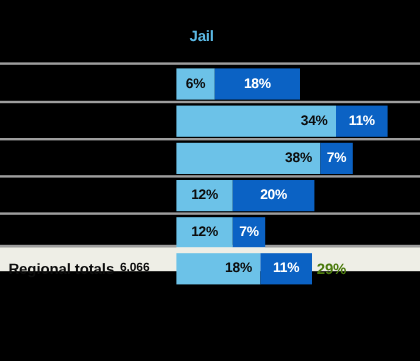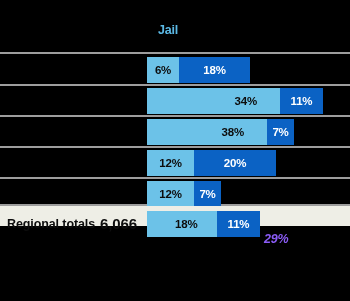--- a/index.html
+++ b/index.html
@@ -97,21 +97,21 @@
     width: 100%;
     text-align: center;
     line-height: 13px;
   }
   .seg-light .seg-label { color: #0d0d0d; }
   .seg-dark  .seg-label { color: #ffffff; }
 
   
   .seg.align-right .seg-label {
     text-align: right;
-    padding-right: 23px;
+    padding-right: 7px;
     box-sizing: border-box;
     margin-left: 28px;
   }
 
   
   .totals-row {
     position: absolute;
     left: 0;
     top: 206px;
     width: 350px;
@@ -126,45 +126,44 @@
     font-weight: bold;
     color: #0d0d0d;
     letter-spacing: -0.1px;
     white-space: nowrap;
     line-height: 14px;
   }
   .totals-count {
     position: absolute;
     left: 100px;
     top: 11px;
-    font-size: 15px;
+    font-size: 10px;
     font-weight: bold;
     color: #0d0d0d;
     letter-spacing: -0.1px;
     white-space: nowrap;
     line-height: 14px;
   }
   .totals-bars {
     position: absolute;
     left: 147px;
     top: 5px;
     height: 26px;
     display: flex;
     align-items: stretch;
   }
   .totals-outside {
     position: absolute;
-    top: 26px;
+    top: 11px;
     font-size: 12.5px;
     font-weight: bold;
-    color: #8b5cf6;
+    color: #4d7c0f;
     letter-spacing: -0.2px;
     white-space: nowrap;
     line-height: 14px;
-    font-style: italic;
   }
 </style>
 </head>
 <body>
 
 <div id="chart">
 
   <div class="legend-row">
     <span class="legend-label legend-jail">Jail</span>
   </div>
@@ -207,21 +206,21 @@
         <span class="seg-label">7%</span>
       </div>
     </div>
   </div>
 
   <div class="row" style="top:150px;">
     <div class="bars">
       <div class="seg seg-light" style="width:47px;">
         <span class="seg-label">12%</span>
       </div>
-      <div class="seg seg-dark" style="width:82px;">
+      <div class="seg seg-dark" style="width:68px;">
         <span class="seg-label">20%</span>
       </div>
     </div>
   </div>
 
   <div class="row" style="top:181px;">
     <div class="bars">
       <div class="seg seg-light" style="width:47px;">
         <span class="seg-label">12%</span>
       </div>

